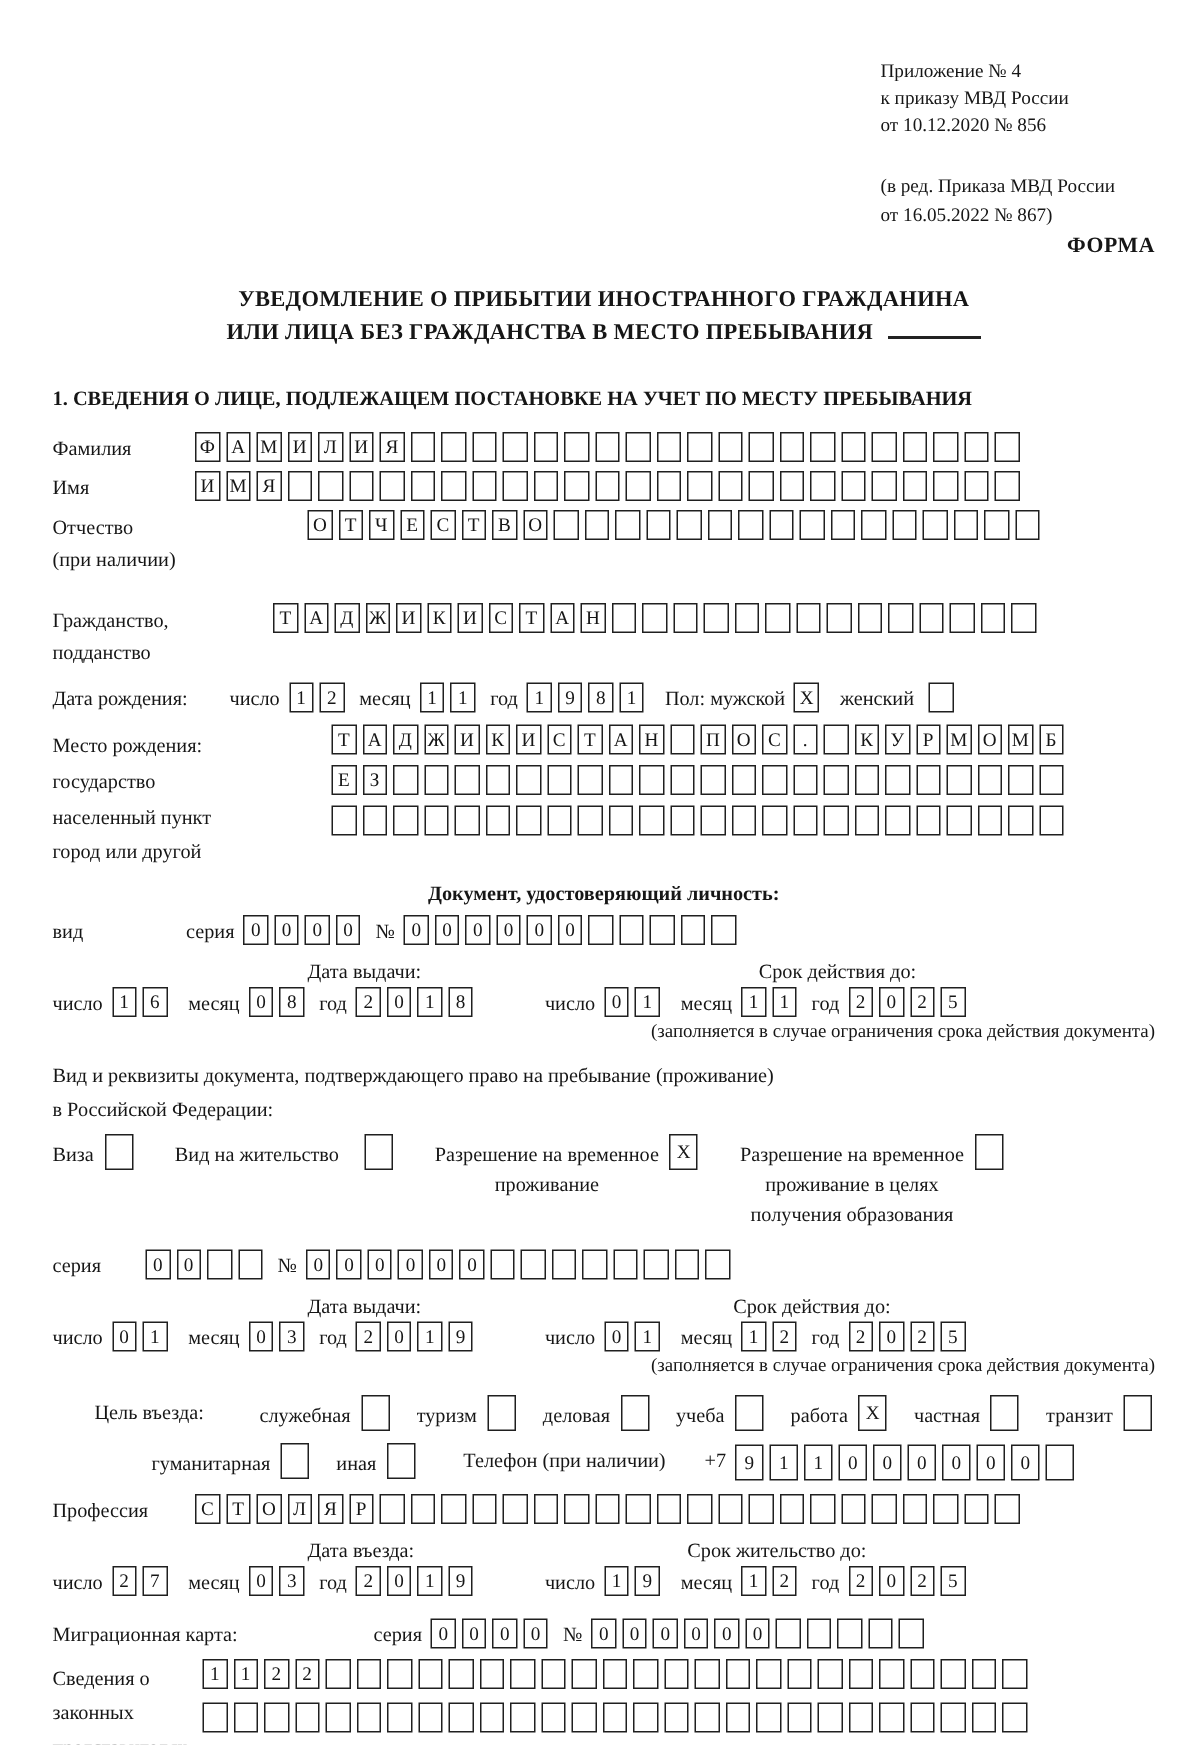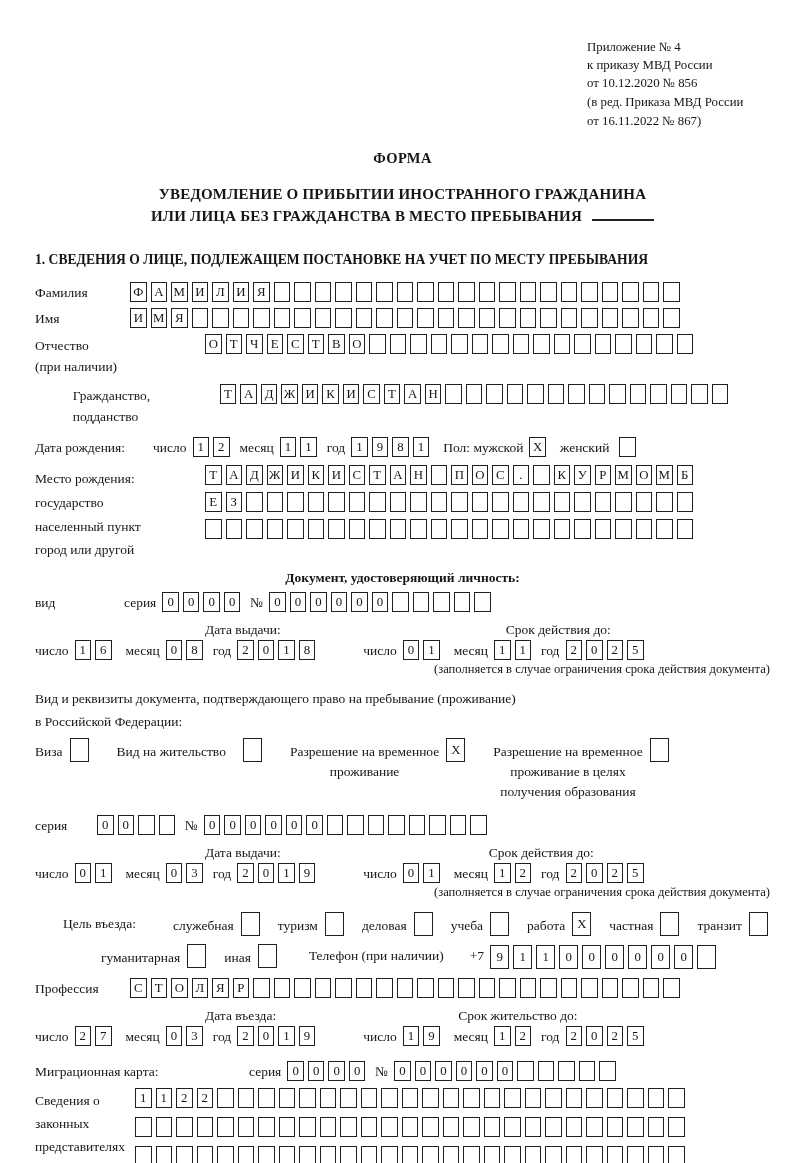--- a/index.html
+++ b/index.html
@@ -4,22 +4,22 @@
 <style>
   *{box-sizing:border-box;}
   html,body{margin:0;padding:0;}
   body{width:800px;height:1163px;background:#ffffff;color:#161616;
        font-family:"Liberation Serif","DejaVu Serif",serif;font-size:13.5px;overflow:hidden;}
   .page{width:800px;height:1163px;padding:38px 30px 0 35px;border-radius:28px;}
 
   
   .refblock{margin-left:552px;line-height:1.42;font-size:12.8px;}
   .refblock div{white-space:nowrap;}
-  .ref-note{margin-top:1px;}
-  .forma{text-align:center;font-weight:bold;font-size:14.5px;margin-top:20px;letter-spacing:.4px;}
+  .ref-note{margin-top:23px;}
+  .forma{text-align:right;font-weight:bold;font-size:14.5px;margin-top:4px;letter-spacing:.4px;}
 
   .title{text-align:center;font-weight:bold;font-size:15px;line-height:1.5;margin-top:16px;letter-spacing:.2px;}
   .uslot{display:inline-block;width:62px;border-bottom:2px solid #222;height:13px;margin-left:10px;}
   .sec{font-weight:bold;font-size:13.6px;margin-top:24px;white-space:nowrap;font-family:Liberation Serif, serif;}
 
   
   .frow{display:flex;align-items:flex-start;margin-top:6px;}
   .lbl{flex:none;padding-top:3px;}
   .w95{width:95px;}  .w147{width:147px;}  .w170{width:170px;}  .w100{width:100px;}
   .lblcol{flex:none;line-height:1.55;padding-top:2px;}
@@ -47,21 +47,21 @@
 </head>
 <body>
 
 <div class="page">
 
   <div class="refblock">
     <div>Приложение № 4</div>
     <div>к приказу МВД России</div>
     <div>от 10.12.2020 № 856</div>
     <div class="ref-note">(в ред. Приказа МВД России</div>
-    <div>от 16.11.2022 № 867)</div>
+    <div>от 16.05.2022 № 867)</div>
   </div>
   <div class="forma">ФОРМА</div>
 
   <div class="title">
     <div>УВЕДОМЛЕНИЕ О ПРИБЫТИИ ИНОСТРАННОГО ГРАЖДАНИНА</div>
     <div><span>ИЛИ ЛИЦА БЕЗ ГРАЖДАНСТВА В МЕСТО ПРЕБЫВАНИЯ</span><span class="uslot"></span></div>
   </div>
 
   <div class="sec">1. СВЕДЕНИЯ О ЛИЦЕ, ПОДЛЕЖАЩЕМ ПОСТАНОВКЕ НА УЧЕТ ПО МЕСТУ ПРЕБЫВАНИЯ</div>
 
@@ -76,21 +76,21 @@
   </div>
 
   <div class="frow">
     <span class="lblcol w170">
       <div>Отчество</div>
       <div>(при наличии)</div>
     </span>
     <span class="cellrow"><span class="cell">О</span><span class="cell">Т</span><span class="cell">Ч</span><span class="cell">Е</span><span class="cell">С</span><span class="cell">Т</span><span class="cell">В</span><span class="cell">О</span><span class="cell"></span><span class="cell"></span><span class="cell"></span><span class="cell"></span><span class="cell"></span><span class="cell"></span><span class="cell"></span><span class="cell"></span><span class="cell"></span><span class="cell"></span><span class="cell"></span><span class="cell"></span><span class="cell"></span><span class="cell"></span><span class="cell"></span><span class="cell"></span></span>
   </div>
 
-  <div class="frow" style="margin-top:6px;justify-content:center;">
+  <div class="frow" style="margin-top:18px;">
     <span class="lblcol w147">
       <div>Гражданство,</div>
       <div>подданство</div>
     </span>
     <span class="cellrow"><span class="cell">Т</span><span class="cell">А</span><span class="cell">Д</span><span class="cell">Ж</span><span class="cell">И</span><span class="cell">К</span><span class="cell">И</span><span class="cell">С</span><span class="cell">Т</span><span class="cell">А</span><span class="cell">Н</span><span class="cell"></span><span class="cell"></span><span class="cell"></span><span class="cell"></span><span class="cell"></span><span class="cell"></span><span class="cell"></span><span class="cell"></span><span class="cell"></span><span class="cell"></span><span class="cell"></span><span class="cell"></span><span class="cell"></span><span class="cell"></span></span>
   </div>
 
   <div class="frow" style="margin-top:10px;">
     <span class="lbl" style="width:118px;">Дата рождения:</span>
     <span class="lbl">число</span>
@@ -98,21 +98,21 @@
     <span class="lbl ml6">месяц</span>
     <span class="cellrow ml6"><span class="cell">1</span><span class="cell">1</span></span>
     <span class="lbl ml6">год</span>
     <span class="cellrow ml6"><span class="cell">1</span><span class="cell">9</span><span class="cell">8</span><span class="cell">1</span></span>
     <span class="lbl ml10">Пол: мужской</span>
     <span class="cellrow ml6"><span class="cell">X</span></span>
     <span class="lbl ml10">женский</span>
     <span class="cellrow ml10"><span class="cell"></span></span>
   </div>
 
-  <div class="frow" style="margin-top:8px;">
+  <div class="frow" style="margin-top:8px;gap:16px;">
     <span class="lblcol w170" style="line-height:1.75;">
       <div>Место рождения:</div>
       <div>государство</div>
       <div>населенный пункт</div>
       <div>город или другой</div>
     </span>
     <span class="stack">
       <span class="cellrow"><span class="cell">Т</span><span class="cell">А</span><span class="cell">Д</span><span class="cell">Ж</span><span class="cell">И</span><span class="cell">К</span><span class="cell">И</span><span class="cell">С</span><span class="cell">Т</span><span class="cell">А</span><span class="cell">Н</span><span class="cell"></span><span class="cell">П</span><span class="cell">О</span><span class="cell">С</span><span class="cell">.</span><span class="cell"></span><span class="cell">К</span><span class="cell">У</span><span class="cell">Р</span><span class="cell">М</span><span class="cell">О</span><span class="cell">М</span><span class="cell">Б</span></span>
       <span class="cellrow"><span class="cell">Е</span><span class="cell">З</span><span class="cell"></span><span class="cell"></span><span class="cell"></span><span class="cell"></span><span class="cell"></span><span class="cell"></span><span class="cell"></span><span class="cell"></span><span class="cell"></span><span class="cell"></span><span class="cell"></span><span class="cell"></span><span class="cell"></span><span class="cell"></span><span class="cell"></span><span class="cell"></span><span class="cell"></span><span class="cell"></span><span class="cell"></span><span class="cell"></span><span class="cell"></span><span class="cell"></span></span>
       <span class="cellrow"><span class="cell"></span><span class="cell"></span><span class="cell"></span><span class="cell"></span><span class="cell"></span><span class="cell"></span><span class="cell"></span><span class="cell"></span><span class="cell"></span><span class="cell"></span><span class="cell"></span><span class="cell"></span><span class="cell"></span><span class="cell"></span><span class="cell"></span><span class="cell"></span><span class="cell"></span><span class="cell"></span><span class="cell"></span><span class="cell"></span><span class="cell"></span><span class="cell"></span><span class="cell"></span><span class="cell"></span></span>

